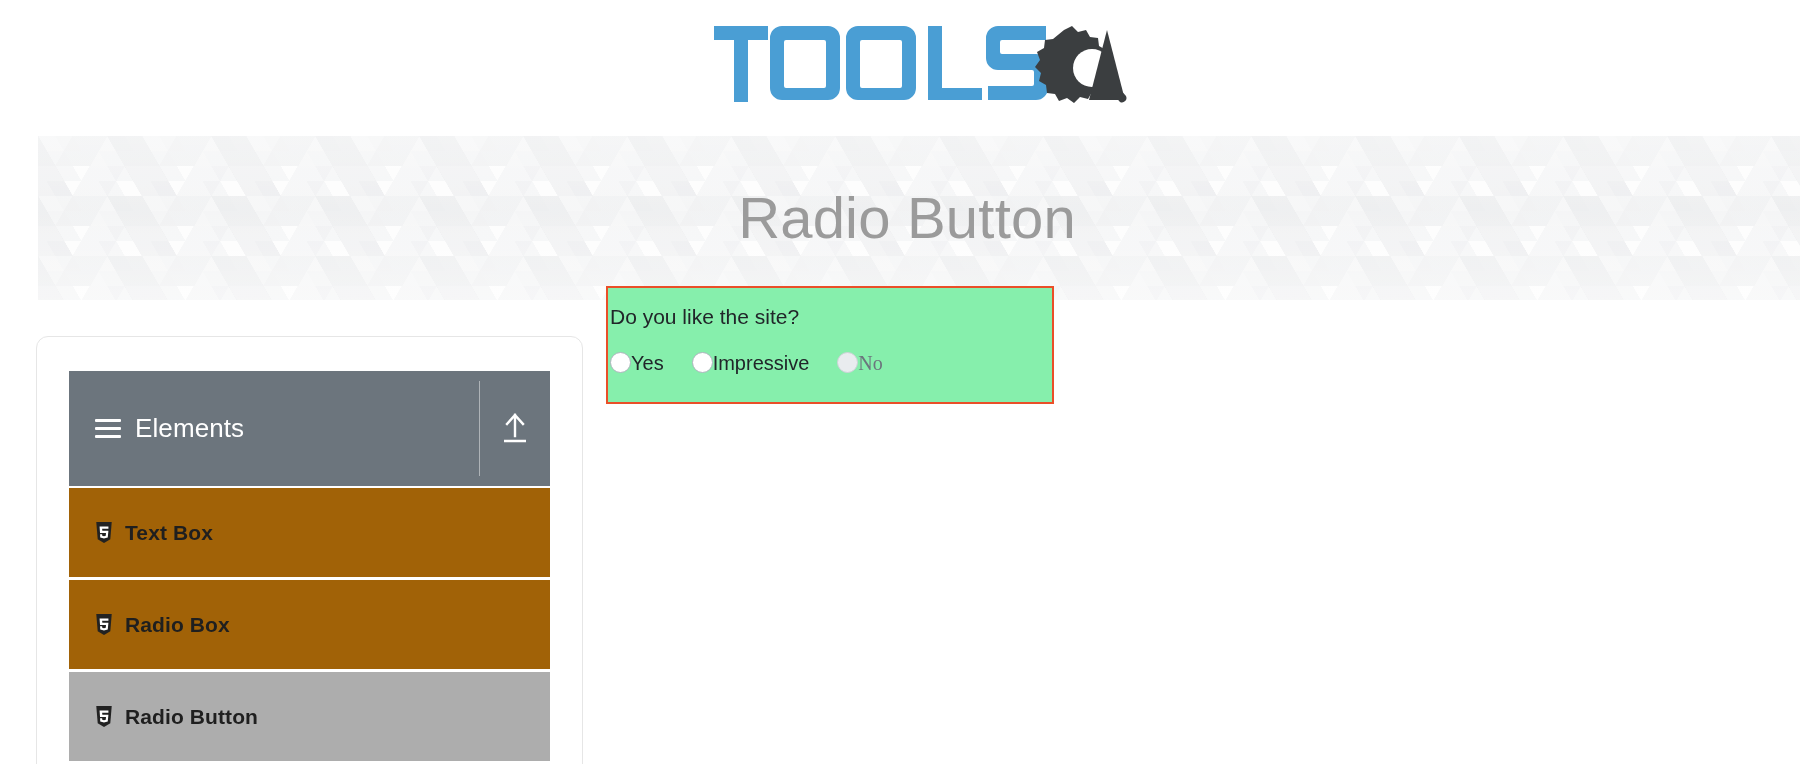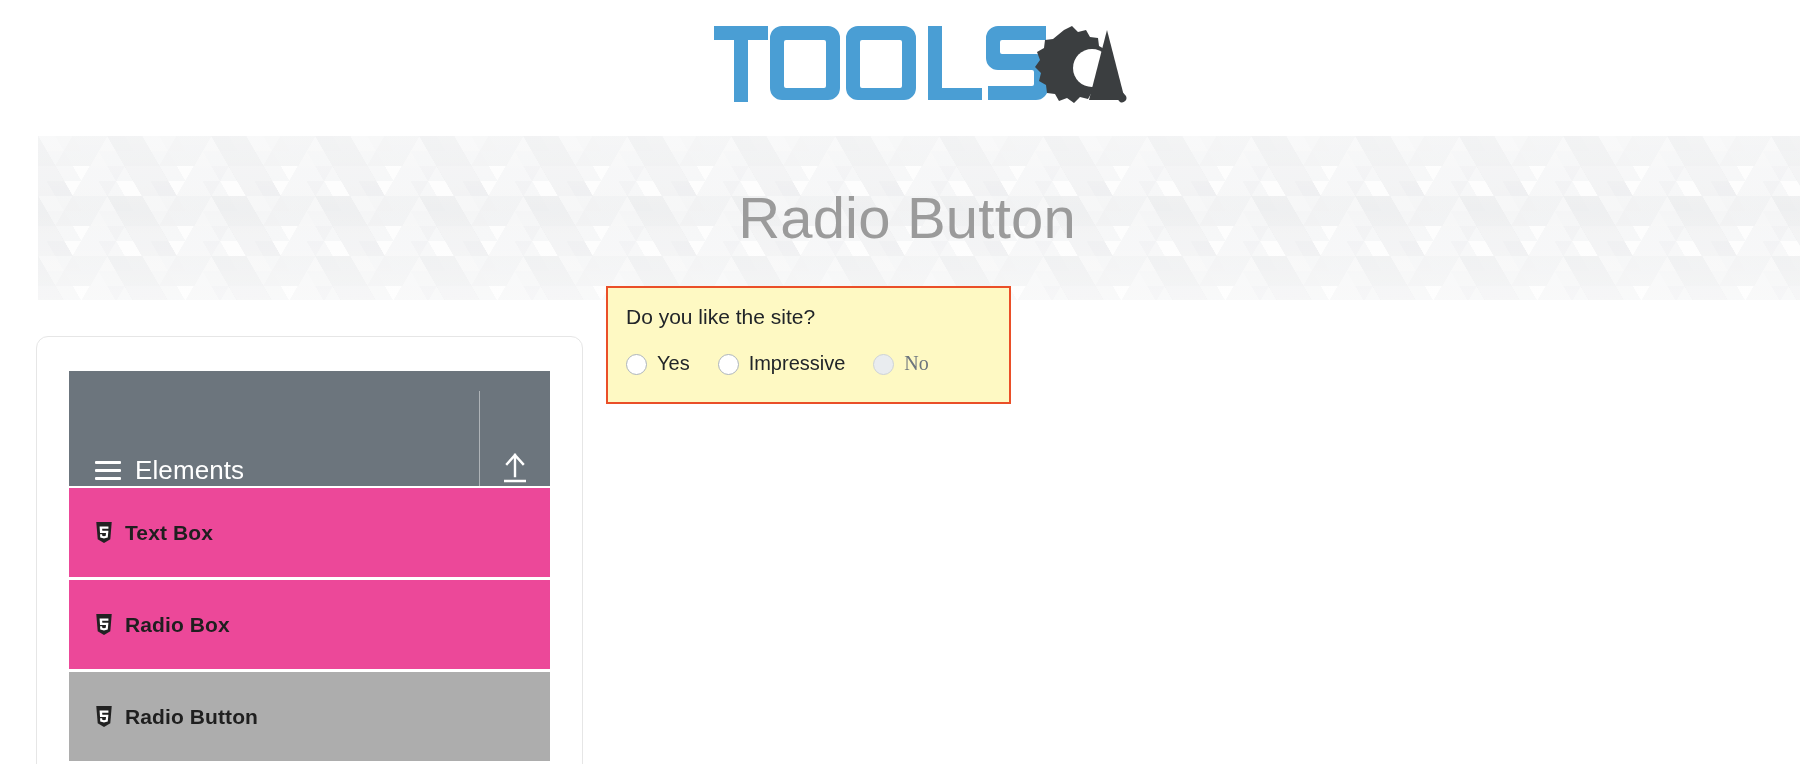--- a/index.html
+++ b/index.html
@@ -89,21 +89,21 @@
   }
 
   .group-header {
     position: absolute;
     left: 32px;
     top: 34px;
     width: 481px;
     height: 115px;
     background: #6c757d;
     display: flex;
-    align-items: flex-end;
+    align-items: center;
     color: #ffffff;
   }
   .group-header-left {
     display: flex;
     align-items: center;
     gap: 14px;
     padding-left: 26px;
     flex: 1;
   }
   .hamburger {
@@ -131,55 +131,55 @@
   .group-toggle {
     width: 70px;
     display: flex;
     align-items: center;
     justify-content: center;
   }
 
   .menu-list { position: absolute; left: 32px; top: 151px; width: 481px; }
   .menu-item {
     height: 92px;
-    background: #ec4899;
+    background: #a16207;
     display: flex;
     align-items: center;
     padding-left: 26px;
     gap: 12px;
     border-bottom: 3px solid #ffffff;
   }
   .menu-item.active { background: #adadad; }
   .menu-label {
     font-size: 21px;
     font-weight: bold;
     color: #1f1f1f;
     letter-spacing: .1px;
   }
   .html5-badge { width: 18px; height: 21px; display: block; }
 
   
   .question-panel {
     position: absolute;
     left: 606px;
     top: -14px;
-    width: 405px;
+    width: 448px;
     height: 118px;
     border: 2px solid #ea4f28;
-    background: #fef9c3;
-    padding: 18px 20px 0 18px;
+    background: #86efac;
+    padding: 18px 20px 0 2px;
   }
   .question-text {
     font-size: 21px;
     color: #212529;
     line-height: 1;
     margin-bottom: 25px;
   }
   .radio-row { display: flex; align-items: center; gap: 28px; }
-  .radio-option { display: flex; align-items: flex-end; gap: 10px; }
+  .radio-option { display: flex; align-items: flex-start; }
   .radio-circle {
     width: 21px; height: 21px;
     border-radius: 50%;
     border: 1px solid #adb5bd;
     background: #ffffff;
     flex: none;
   }
   .radio-option.disabled .radio-circle {
     background: #e9ecef;
     border-color: #cdd2d7;

